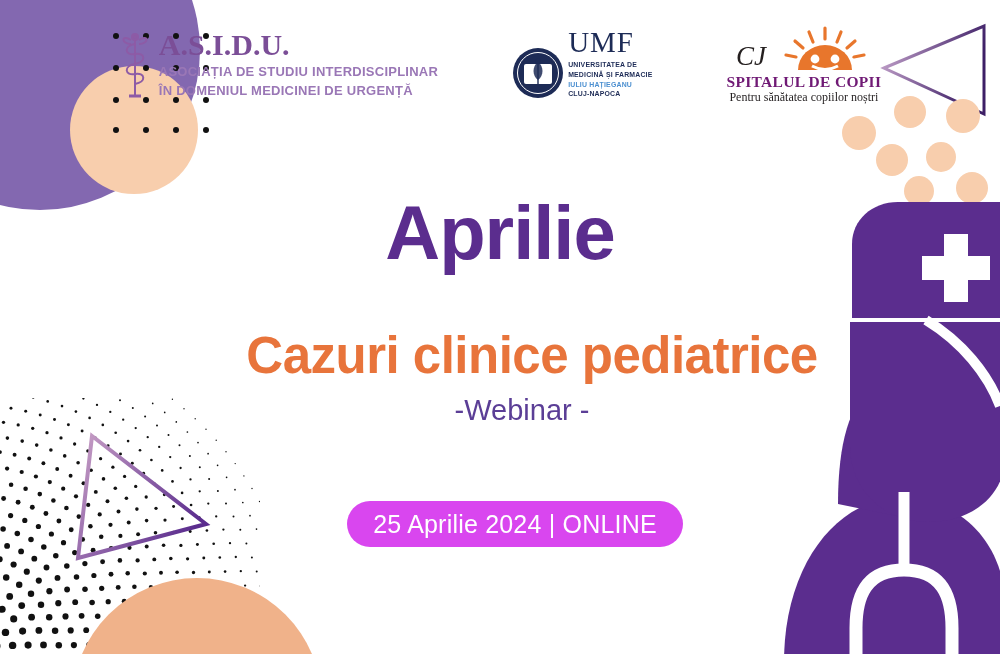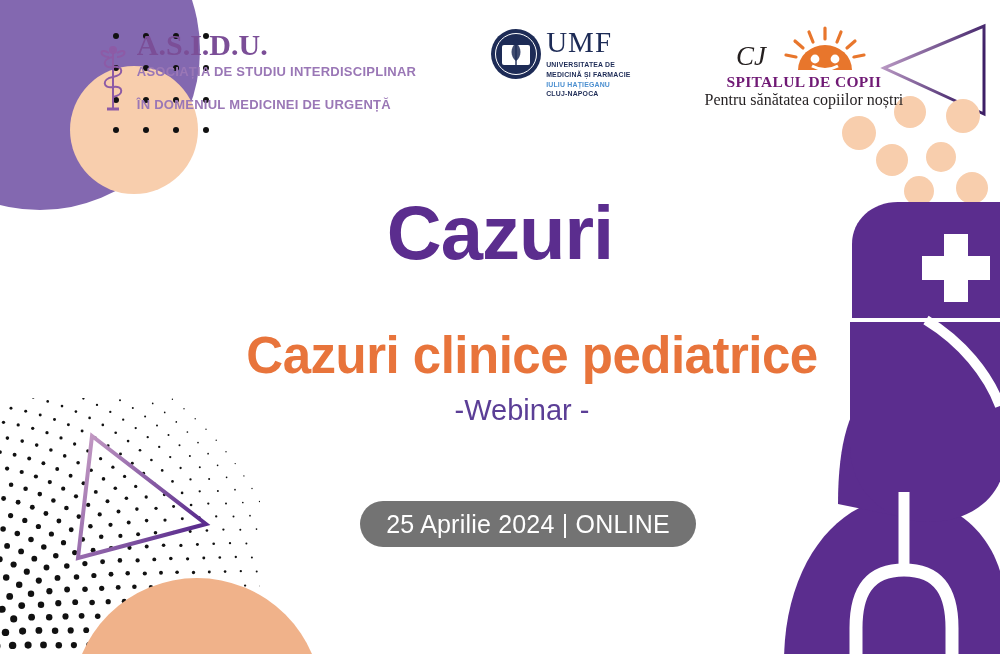--- a/index.html
+++ b/index.html
@@ -58,42 +58,42 @@
     width: 1000px;
     height: 86px;
     display: flex;
     align-items: flex-start;
     justify-content: center;
     gap: 74px;
   }
   .logo { display: flex; align-items: center; }
 
   
-  #logo-asidu { gap: 8px; align-items: flex-end; padding-top: 4px; }
+  #logo-asidu { gap: 8px; align-items: flex-start; padding-top: 4px; }
   #logo-asidu .asidu-text { display: flex; flex-direction: column; }
   .asidu-word {
     font-family: "Liberation Serif", serif;
     font-weight: bold;
     font-size: 30px;
     letter-spacing: 0px;
     color: #7b4e97;
     line-height: 1;
   }
   .asidu-sub {
     font-family: "Liberation Sans", sans-serif;
     font-weight: bold;
     font-size: 13px;
     letter-spacing: 0.25px;
     color: #9a77b6;
     line-height: 1.45;
     margin-top: 3px;
   }
 
   
-  #logo-umf { gap: 4px; align-items: flex-start; padding-top: 2px; }
+  #logo-umf { gap: 4px; align-items: flex-end; padding-top: 2px; }
   #logo-umf .umf-text { display: flex; flex-direction: column; line-height: 1; }
   .umf-word {
     font-family: "Liberation Serif", serif;
     font-size: 29px;
     font-weight: normal;
     letter-spacing: 1px;
     color: #1d2b56;
     line-height: 1;
   }
   .umf-l {
@@ -121,21 +121,21 @@
     font-family: "Liberation Serif", serif;
     font-weight: bold;
     font-size: 15.5px;
     letter-spacing: 0.3px;
     color: #701a75;
     line-height: 1.1;
     margin-top: 1px;
   }
   .cj-sub {
     font-family: "Liberation Serif", serif;
-    font-size: 16px;
+    font-size: 12px;
     color: #231f20;
     line-height: 1.1;
     margin-top: 1px;
   }
 
   
   #main-title {
     position: absolute;
     left: 0; top: 195px;
     width: 1000px;
@@ -163,24 +163,24 @@
     left: 0; top: 396px;
     width: 1000px;
     text-align: center;
     font-size: 29px;
     color: #5b3e96;
     line-height: 1;
     padding-left: 22px;
   }
   #date-pill {
     position: absolute;
-    left: 360px; top: 501px;
+    left: 347px; top: 501px;
     width: 336px; height: 46px;
     border-radius: 23px;
-    background: #737373;
+    background: #d946ef;
     color: #ffffff;
     font-size: 25px;
     display: flex;
     align-items: center;
     justify-content: center;
     letter-spacing: 0.2px;
   }
 </style>
 </head>
 <body>
@@ -727,21 +727,21 @@
           <path d="M16 14 C4 16 6 26 16 24 C26 22 28 32 16 34 C4 36 6 46 16 44 C26 42 28 52 16 54"></path>
           <path d="M12 10 C2 4 2 14 12 14"></path>
           <path d="M20 10 C30 4 30 14 20 14"></path>
           <circle cx="16" cy="7" r="3" fill="#8d5ba6"></circle>
           <line x1="10" y1="66" x2="22" y2="66" stroke-width="3"></line>
         </g>
       </svg>
       <div class="asidu-text">
         <div class="asidu-word">A.S.I.D.U.</div>
         <div class="asidu-sub">ASOCIAȚIA DE STUDIU INTERDISCIPLINAR</div>
-        <div class="asidu-sub" style="margin-top:14px">ÎN DOMENIUL MEDICINEI DE URGENȚĂ</div>
+        <div class="asidu-sub" style="margin-top:0">ÎN DOMENIUL MEDICINEI DE URGENȚĂ</div>
       </div>
     </div>
 
     <div class="logo" id="logo-umf">
       <svg width="52" height="52" viewBox="0 0 52 52">
         <circle cx="26" cy="26" r="25" fill="#1d2b56"></circle>
         <circle cx="26" cy="26" r="20.5" fill="none" stroke="#ffffff" stroke-width="1"></circle>
         <rect x="12" y="17" width="28" height="20" rx="2" fill="#ffffff"></rect>
         <line x1="26" y1="17" x2="26" y2="37" stroke="#1d2b56" stroke-width="1.4"></line>
         <path d="M26 15 C20 19 20 29 26 33 C32 29 32 19 26 15 Z" fill="#1d2b56" opacity="0.85"></path>
@@ -774,18 +774,18 @@
           <circle cx="57" cy="33" r="4.4" fill="#ffffff"></circle>
           <path d="M34 40 Q47 47 60 40" fill="none" stroke="#ffffff" stroke-width="3"></path>
         </svg>
       </div>
       <div class="cj-title">SPITALUL DE COPII</div>
       <div class="cj-sub">Pentru sănătatea copiilor noștri</div>
     </div>
 
   </div>
 
-  <div id="main-title">Cazuri</div>
+  <div id="main-title">Aprilie</div>
   <div id="subtitle">Cazuri clinice pediatrice</div>
   <div id="webinar">-Webinar -</div>
   <div id="date-pill">25 Aprilie 2024 | ONLINE</div>
 
 </div>
 
 </body></html>

